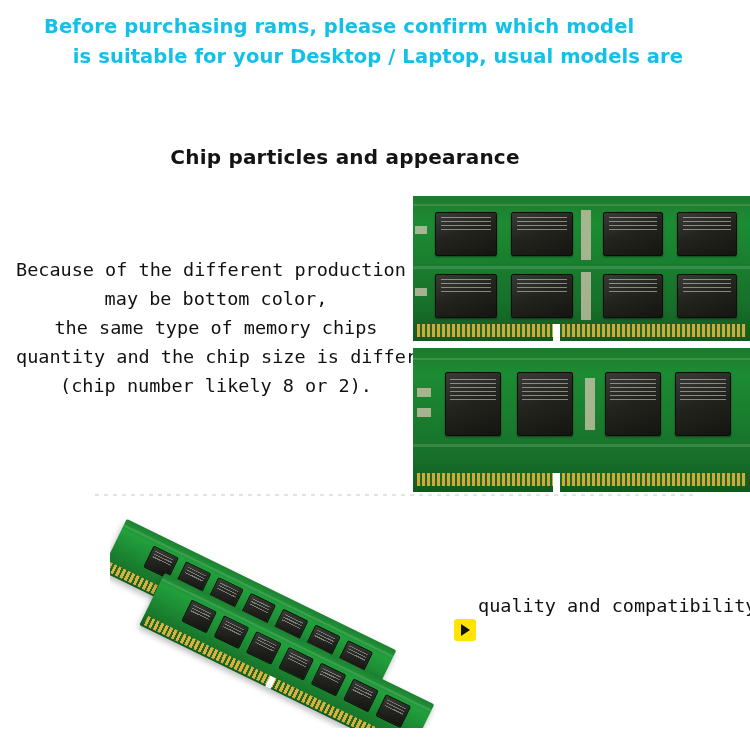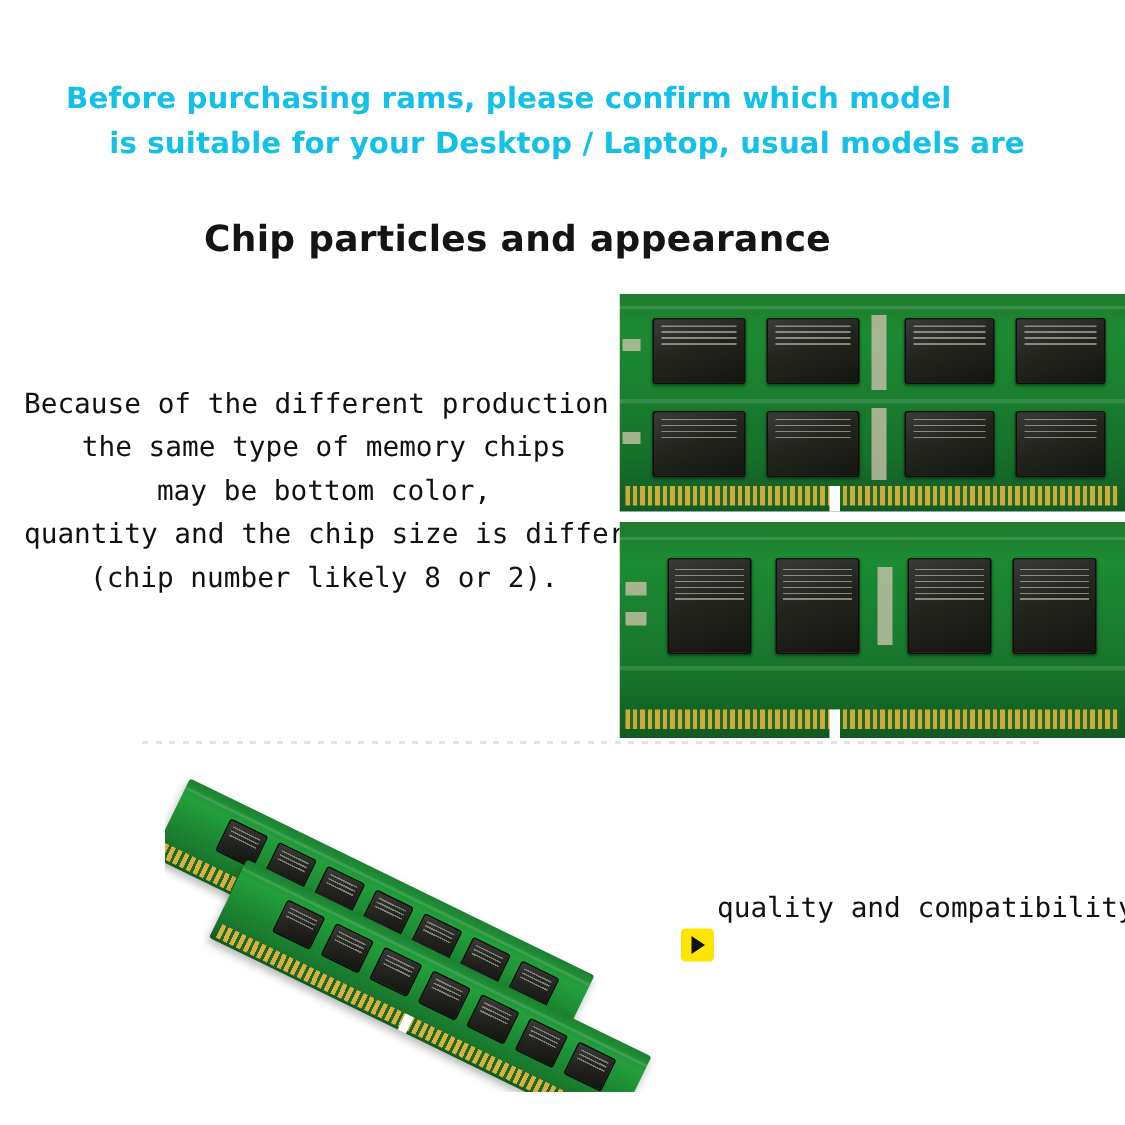--- a/index.html
+++ b/index.html
@@ -26,36 +26,35 @@
     position: absolute;
     left: 44px;
     top: 12px;
     width: 660px;
     color: #12c0e8;
     font-family: "DejaVu Sans", sans-serif;
     font-weight: bold;
     font-size: 19.5px;
     line-height: 30px;
     letter-spacing: 0.1px;
-    margin-top: 39px;
   }
   .top-note .l1 { display: block; padding-left: 0px; }
   .top-note .l2 { display: block; padding-left: 8px; text-align: center; }
   .top-note .l3 { display: block; padding-left: 16px; }
 
   
   .section-title {
     position: absolute;
     left: 0;
     top: 145px;
     width: 690px;
     text-align: center;
     font-family: "DejaVu Sans", sans-serif;
     font-weight: bold;
-    font-size: 24px;
+    font-size: 20px;
     color: #141414;
     letter-spacing: 0.2px;
   }
 
   
   .left-para {
     position: absolute;
     left: 16px;
     top: 255px;
     width: 400px;
@@ -251,22 +250,22 @@
 
   <div class="top-note">
     <span class="l1">Before purchasing rams, please confirm which model</span>
     <span class="l2">is suitable for your Desktop / Laptop, usual models are</span>
   </div>
 
   <div class="section-title">Chip particles and appearance</div>
 
   <div class="left-para">
     <span>Because of the different production batch,</span>
+    <span>may be bottom color,</span>
     <span>the same type of memory chips</span>
-    <span>may be bottom color,</span>
     <span>quantity and the chip size is different,</span>
     <span>(chip number likely 8 or 2).</span>
   </div>
 
   <div class="divider"></div>
 
   <div class="photo" id="photo-sodimm">
 
     <div class="sodimm" style="top:0px; height:145px;">
       <div class="pcb"></div>

